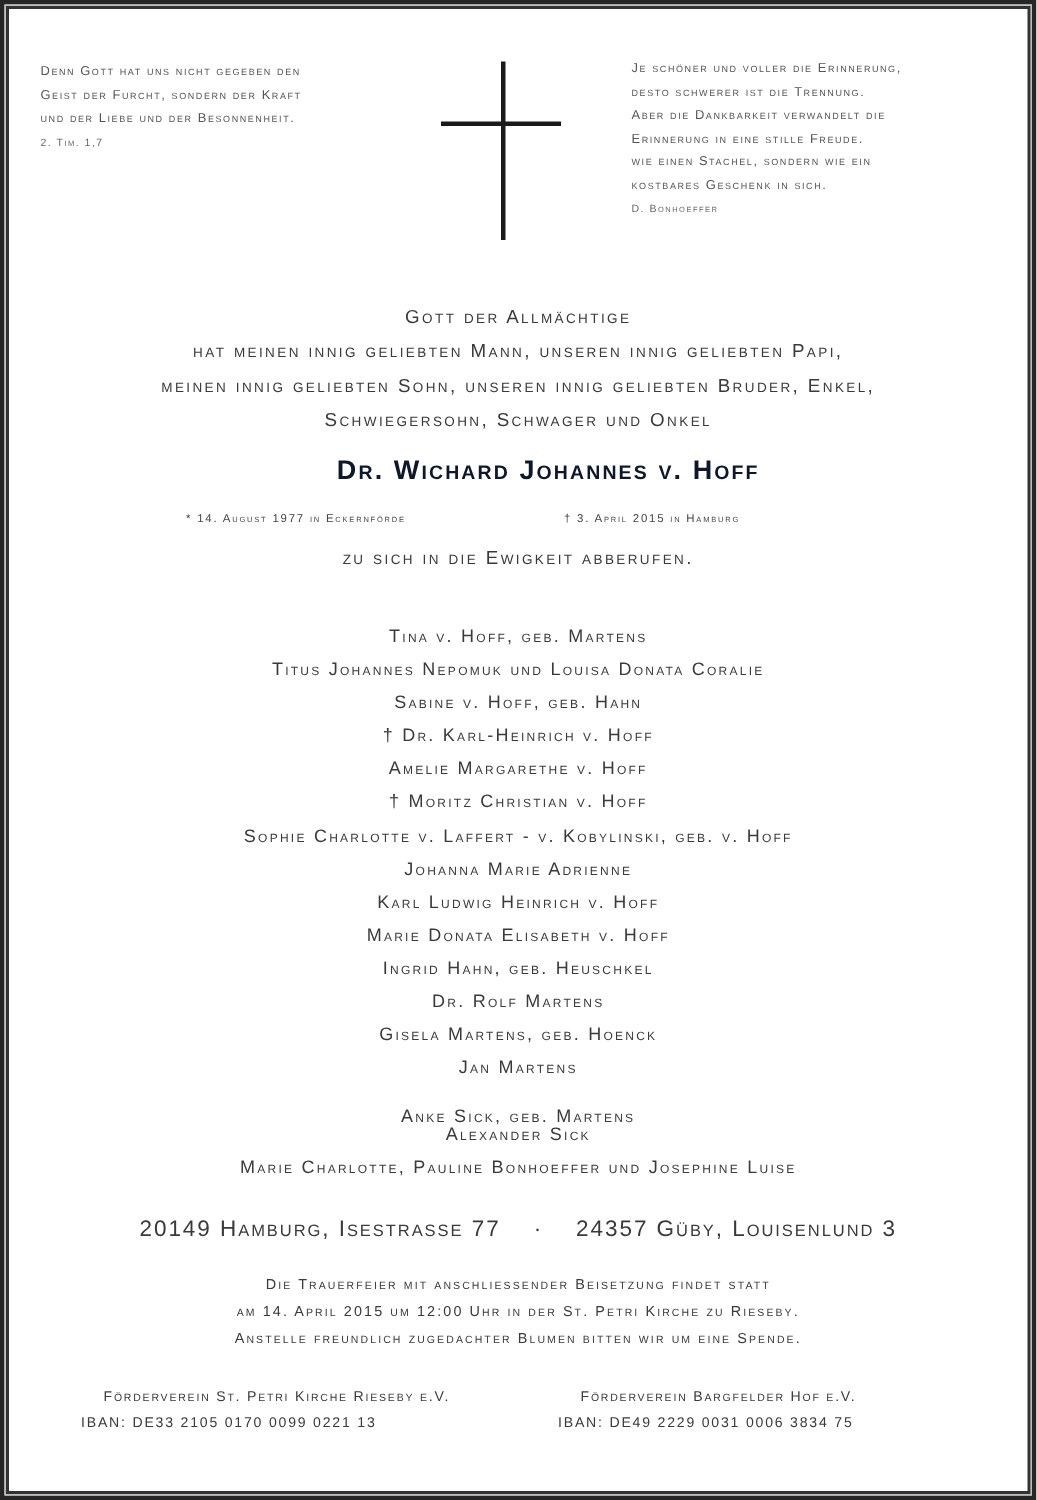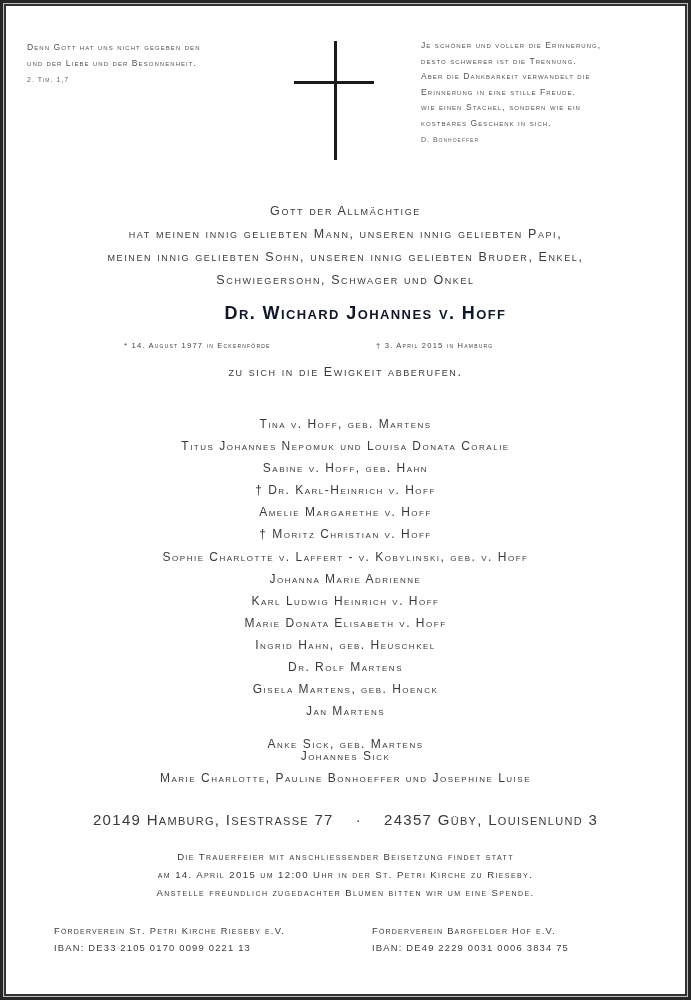--- a/index.html
+++ b/index.html
@@ -28,32 +28,33 @@
   .deceased { font-size: 18px; letter-spacing: 1.4px; font-weight: bold; color: #0f172a; font-variant: small-caps; padding-left: 20px; }
   .dates { font-size: 7.6px; letter-spacing: 1.2px; color: #444; font-variant: small-caps; }
   .dates .birth { position: absolute; left: 124px; }
   .dates .death { position: absolute; left: 376px; }
   .called { font-size: 12.5px; letter-spacing: 1.6px; color: #3a3a3a; font-variant: small-caps; }
   .mourner { font-size: 12px; letter-spacing: 1.5px; color: #3a3a3a; font-variant: small-caps; }
   .address { font-size: 15px; letter-spacing: 1.3px; color: #3a3a3a; font-variant: small-caps; }
   .address .sep { display: inline-block; margin: 0 22px; }
   .funeral { font-size: 9.6px; letter-spacing: 1.4px; color: #3a3a3a; font-variant: small-caps; }
   .footer-col { position: absolute; white-space: nowrap; font-size: 9.4px; letter-spacing: 1.2px; color: #3a3a3a; }
-  .footer-col .org { font-variant: small-caps; }
+  .footer-col .org { font-variant: small-caps; margin-left: 15px; }
   .footer-col .iban { margin-top: 6px; }
 </style>
 </head>
 <body>
 
 <div class="frame-outer"></div>
 <div class="frame-gap"></div>
 <div class="frame-inner"></div>
 
 <div class="quote-left">
   <div class="q-line"><span>Denn Gott hat uns nicht gegeben den</span></div>
+  <div class="q-line"><span>Geist der Furcht, sondern der Kraft</span></div>
   <div class="q-line"><span>und der Liebe und der Besonnenheit.</span></div>
   <div class="q-cite">2. Tim. 1,7</div>
 </div>
 
 <div>
   <div class="cross-v"></div>
   <div class="cross-h"></div>
 </div>
 
 <div class="quote-right">
@@ -87,21 +88,21 @@
   <div class="center mourner" style="top:527px">† Moritz Christian v. Hoff</div>
   <div class="center mourner" style="top:550px">Sophie Charlotte v. Laffert - v. Kobylinski, geb. v. Hoff</div>
   <div class="center mourner" style="top:572px">Johanna Marie Adrienne</div>
   <div class="center mourner" style="top:594px">Karl Ludwig Heinrich v. Hoff</div>
   <div class="center mourner" style="top:616px">Marie Donata Elisabeth v. Hoff</div>
   <div class="center mourner" style="top:638px">Ingrid Hahn, geb. Heuschkel</div>
   <div class="center mourner" style="top:660px">Dr. Rolf Martens</div>
   <div class="center mourner" style="top:682px">Gisela  Martens, geb. Hoenck</div>
   <div class="center mourner" style="top:704px">Jan Martens</div>
   <div class="center mourner" style="top:737px">Anke Sick, geb. Martens</div>
-  <div class="center mourner" style="top:749px">Johannes Sick</div>
+  <div class="center mourner" style="top:749px">Alexander Sick</div>
   <div class="center mourner" style="top:771px">Marie Charlotte, Pauline Bonhoeffer und Josephine Luise</div>
 </div>
 
 <div class="center address" style="top:811px">
   <span>20149 Hamburg, Isestrasse 77</span><span class="sep">·</span><span>24357 Güby, Louisenlund 3</span>
 </div>
 
 <div class="center funeral" style="top:851px">Die Trauerfeier mit anschliessender Beisetzung findet statt</div>
 <div class="center funeral" style="top:869px">am 14. April 2015 um 12:00 Uhr in der St. Petri Kirche zu Rieseby.</div>
 <div class="center funeral" style="top:887px">Anstelle freundlich zugedachter Blumen bitten wir um eine Spende.</div>

